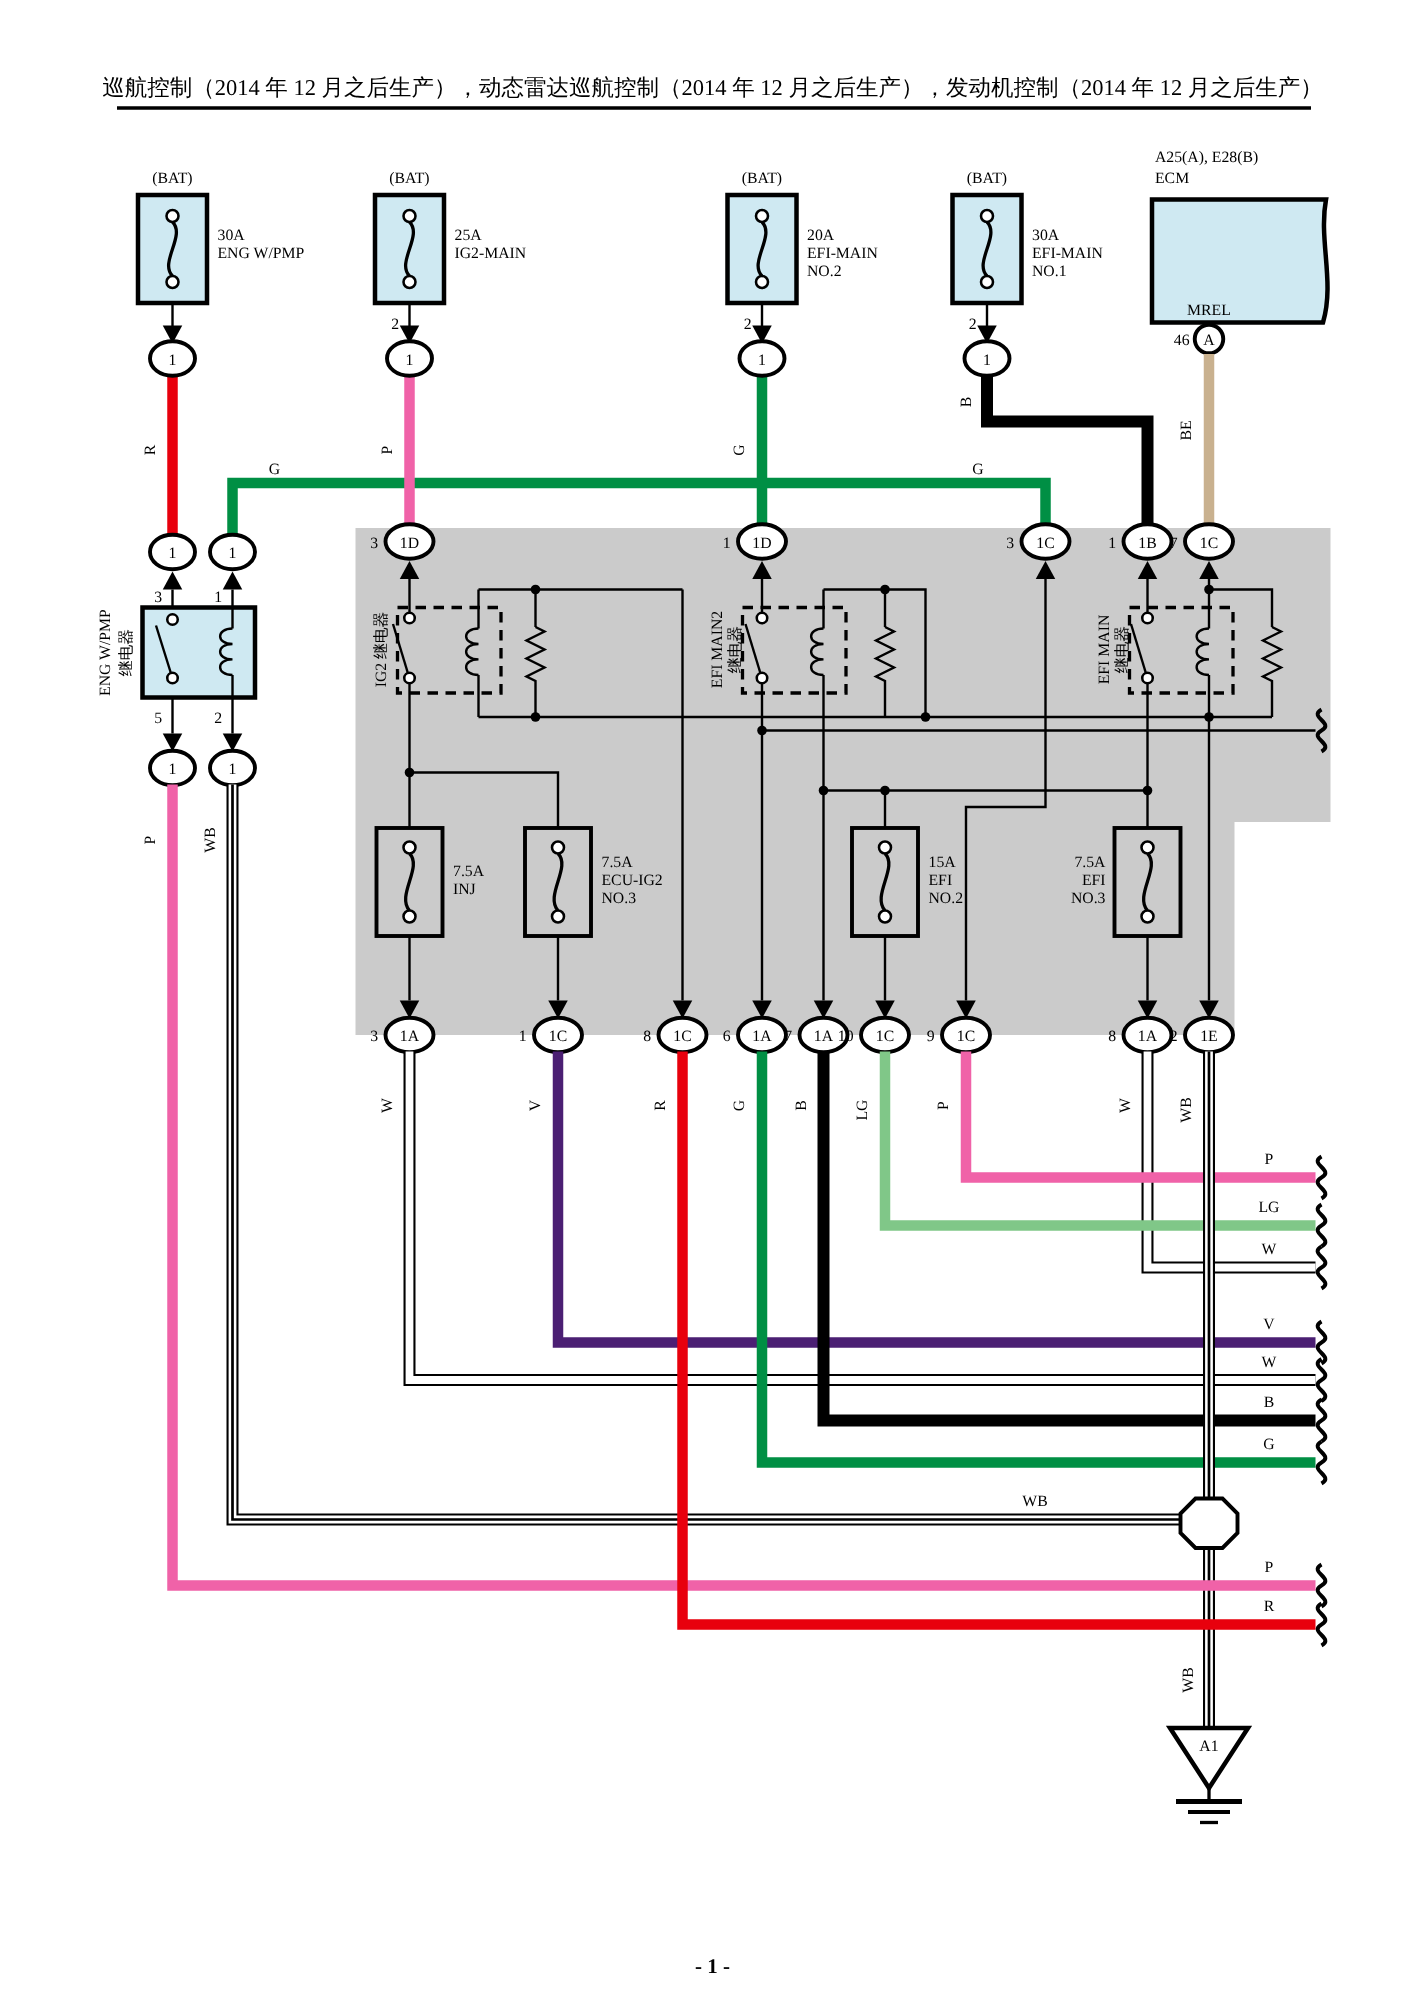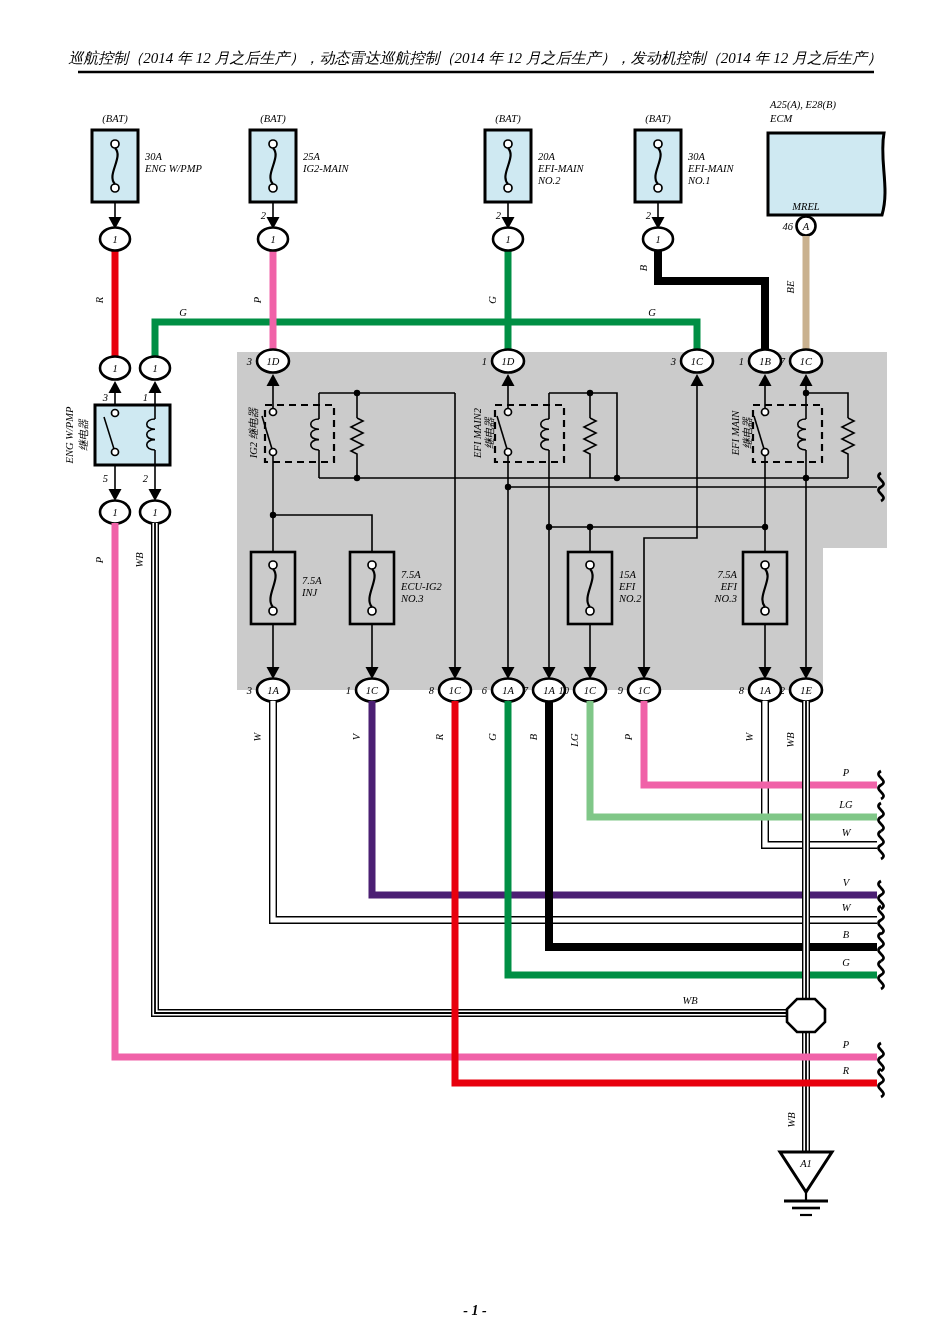--- a/index.html
+++ b/index.html
@@ -1,17 +1,17 @@
 <!DOCTYPE html>
 <html style="--c-R: #e8000d; --c-P: #f062a8; --c-G: #008f44; --c-B: #000000; --c-BE: #c9b18f; --c-V: #4b1f73; --c-LG: #80c788; --c-W: #ffffff; --c-panel: #cbcbcb; --c-box: #cfe9f2;"><head>
 <meta charset="utf-8">
 <style>
   html,body{margin:0;padding:0;background:#ffffff;}
   .page{width:950px;height:1344px;position:relative;background:#fff;
-        font-family:"Liberation Serif","DejaVu Serif",serif;font-style:italic;}
+        font-family:"Liberation Serif","DejaVu Serif",serif;}
   svg{display:block;}
   text{fill:#000;font-family:"Liberation Serif","DejaVu Serif",serif;font-size:10.5px;}
   .title{font-size:15px;}
   .pgnum{font-size:14px;font-weight:bold;}
   .cid{font-size:10.5px;}
   .thin{stroke:#000;stroke-width:1.6;fill:none;}
   .med{stroke:#000;stroke-width:2.2;fill:none;}
   .dash{stroke:#000;stroke-width:2.2;fill:none;stroke-dasharray:7 5;}
   .boxblue{fill:var(--c-box);stroke:#000;stroke-width:3;}
   .panel{fill:var(--c-panel);stroke:none;}

